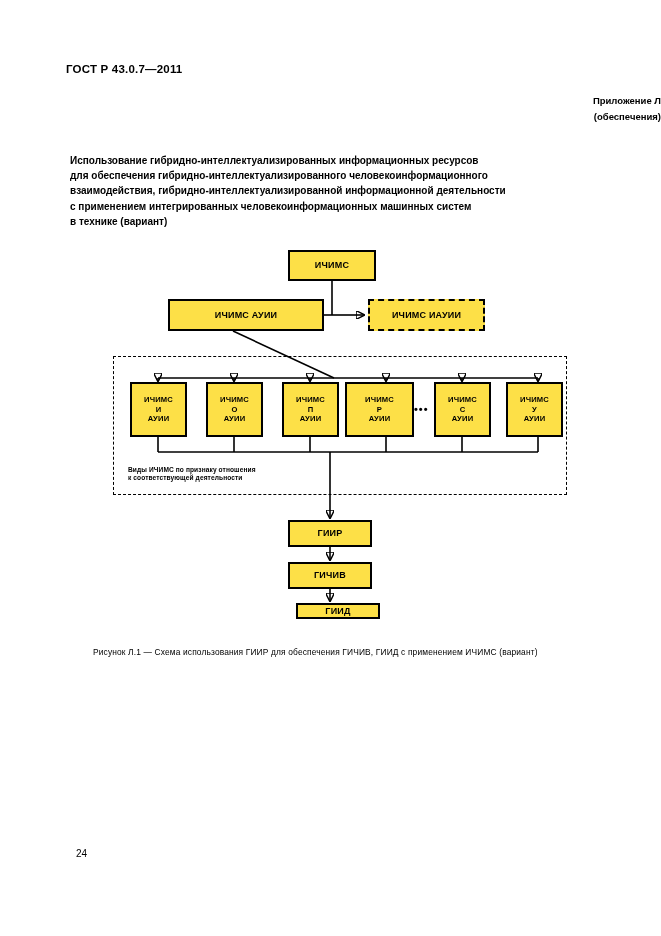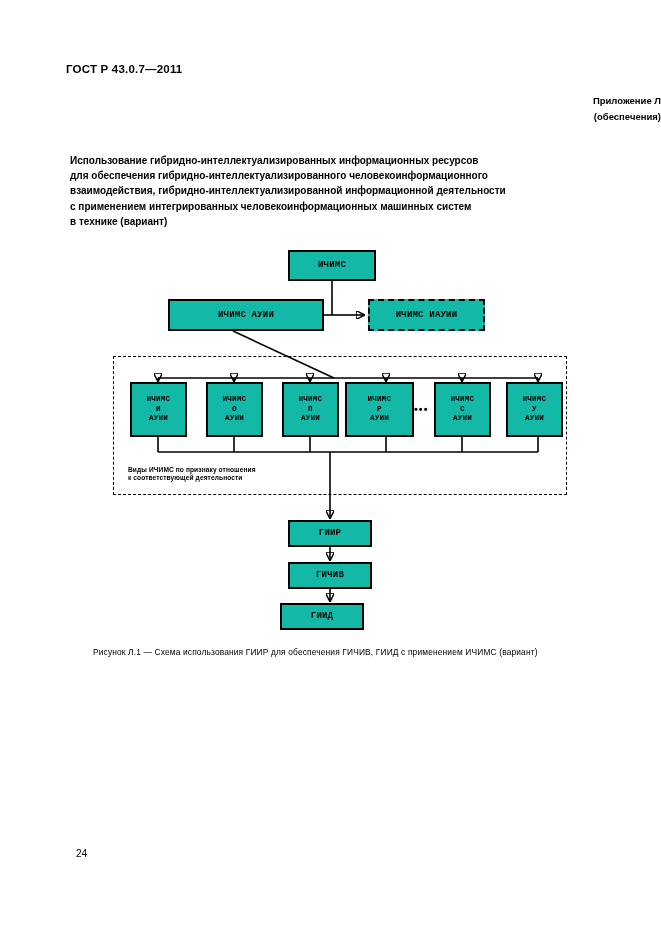--- a/index.html
+++ b/index.html
@@ -70,31 +70,30 @@
     position: absolute;
     left: 0;
     top: 0;
     width: 661px;
     height: 700px;
   }
   .node {
     position: absolute;
     box-sizing: border-box;
     border: 2px solid #000;
-    background: #14b8a6;
+    background: #fde047;
     display: flex;
     align-items: center;
     justify-content: center;
     text-align: center;
     font-weight: bold;
     font-size: 9px;
     line-height: 10.5px;
     letter-spacing: 0.2px;
     z-index: 3;
-    font-family: Liberation Mono, monospace;
   }
   .node.dashed {
     border: 2px dashed #000;
   }
   .node.small {
     font-size: 7.6px;
     line-height: 9.6px;
     flex-direction: column;
     justify-content: center;
   }
@@ -253,21 +252,21 @@
     </div>
 
     <div class="node" style="left:288px; top:520px; width:84px; height:27px;">
       <span>ГИИР</span>
     </div>
 
     <div class="node" style="left:288px; top:562px; width:84px; height:27px;">
       <span>ГИЧИВ</span>
     </div>
 
-    <div class="node" style="left:280px; top:603px; width:84px; height:27px;">
+    <div class="node" style="left:296px; top:603px; width:84px; height:16px;">
       <span>ГИИД</span>
     </div>
 
   </div>
 
   <div class="fig-caption">Рисунок  Л.1 — Схема использования ГИИР для обеспечения ГИЧИВ, ГИИД с применением ИЧИМС (вариант)</div>
 
   <div class="page-number">24</div>
 
 </div>

